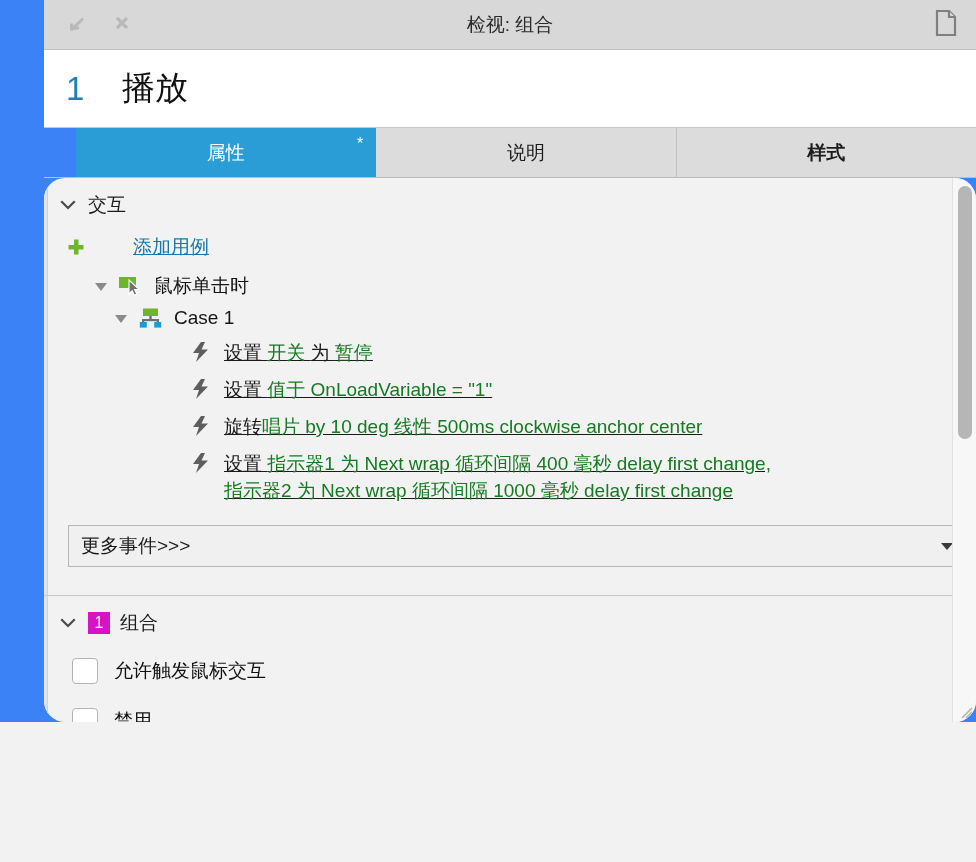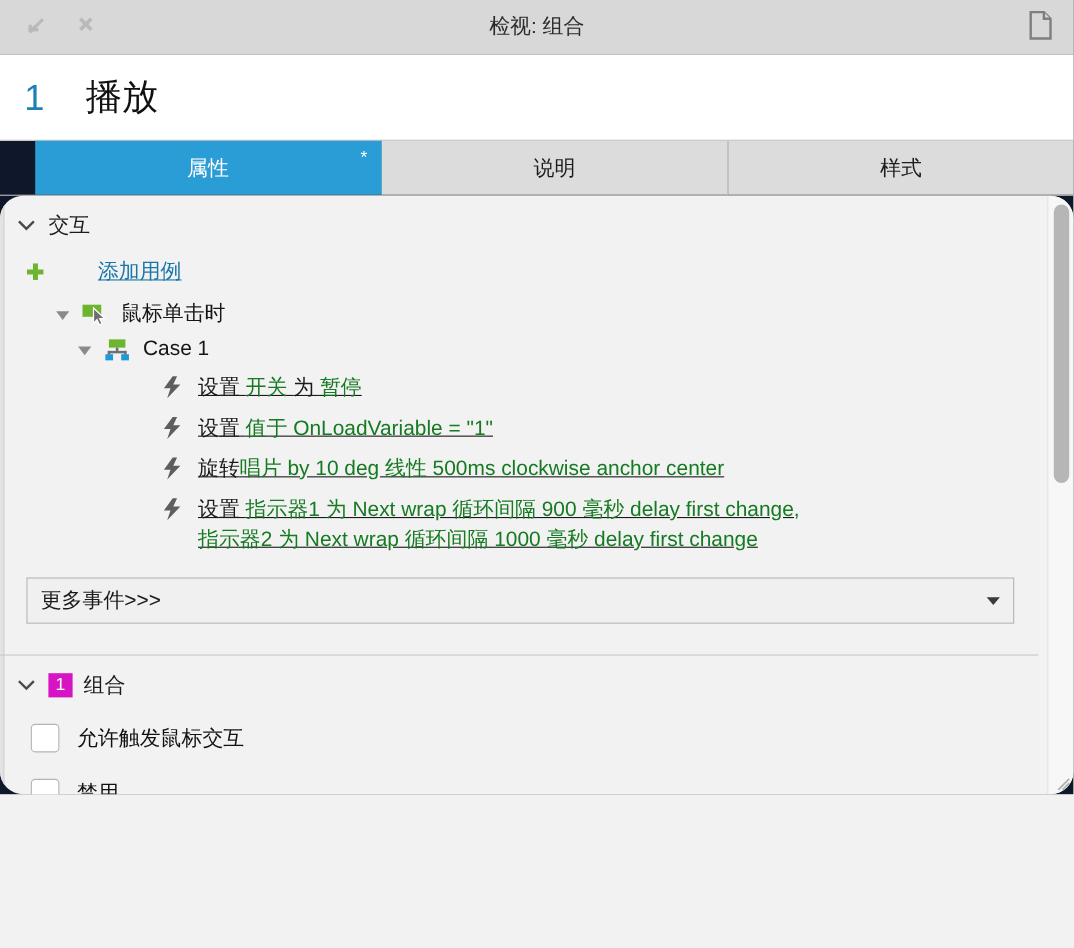--- a/index.html
+++ b/index.html
@@ -6,23 +6,24 @@
   html, body {
     width: 976px; height: 862px;
     font-family: "Liberation Sans", "DejaVu Sans", sans-serif;
     background: #f2f2f2;
     overflow: hidden;
   }
 
   #app {
     position: relative;
     width: 976px; height: 722px;
-    background: #0f172a;
+    background: #3b82f6;
     display: flex;
     flex-direction: column;
+    padding-left: 44px;
   }
 
   
   .titlebar {
     position: relative;
     height: 50px;
     background: #d8d8d8;
     border-bottom: 1px solid #c3c3c3;
     flex: 0 0 50px;
     display: flex;
@@ -84,21 +85,21 @@
     position: relative;
     display: flex;
     align-items: center;
     justify-content: center;
     font-size: 19px;
     color: #1c1c1c;
     background: #dcdcdc;
     border-right: 1px solid #c0c0c0;
     cursor: default;
   }
-  .tab:last-child { border-right: none; }
+  .tab:last-child { border-right: none; font-weight: bold; }
   .tab.active {
     background: #2b9dd6;
     color: #ffffff;
     border-right: 1px solid #2b9dd6;
     margin-left: 32px;
   }
   .tab .star {
     position: absolute;
     right: 12px; top: 8px;
     font-size: 16px;
@@ -443,21 +444,21 @@
         </span>
         <span class="action-text"><span class="verb">旋转</span><span class="arg">唱片 by 10 deg 线性 500ms clockwise anchor center</span></span>
       </div>
 
       <div class="tree-row row-action">
         <span class="ico bolt">
           <svg width="22" height="22" viewBox="0 0 22 22">
             <polygon points="11,1 3,12 9,12 6,21 18,8.5 11.5,8.5 15,1" fill="#5e5e5e"></polygon>
           </svg>
         </span>
-        <span class="action-text"><span class="verb">设置 </span><span class="arg">指示器1 为 Next wrap 循环间隔 900 毫秒 delay first change,</span><br><span class="arg">指示器2 为 Next wrap 循环间隔 1000 毫秒 delay first change</span></span>
+        <span class="action-text"><span class="verb">设置 </span><span class="arg">指示器1 为 Next wrap 循环间隔 400 毫秒 delay first change,</span><br><span class="arg">指示器2 为 Next wrap 循环间隔 1000 毫秒 delay first change</span></span>
       </div>
 
       <div class="dropdown-wrap">
         <div class="dropdown">
           <span class="dropdown-label">更多事件&gt;&gt;&gt;</span>
           <span class="dd-arrow">
             <svg width="14" height="14" viewBox="0 0 14 14">
               <polygon points="1,4 13,4 7,11" fill="#3a3a3a"></polygon>
             </svg>
           </span>

